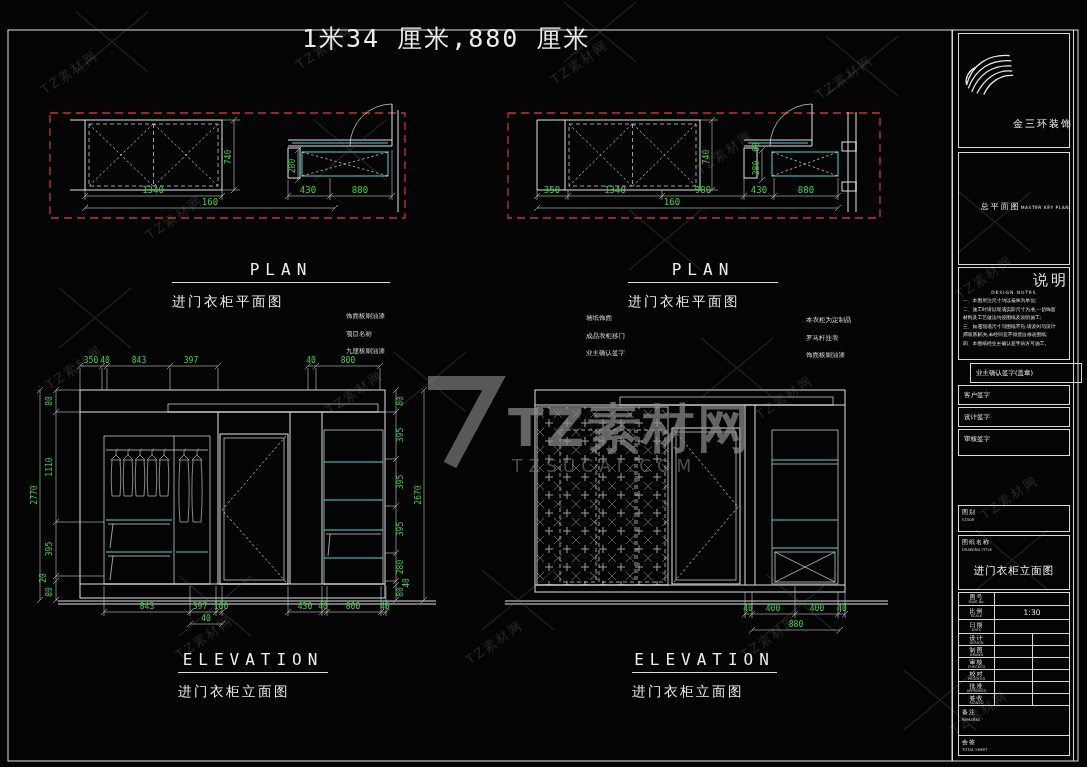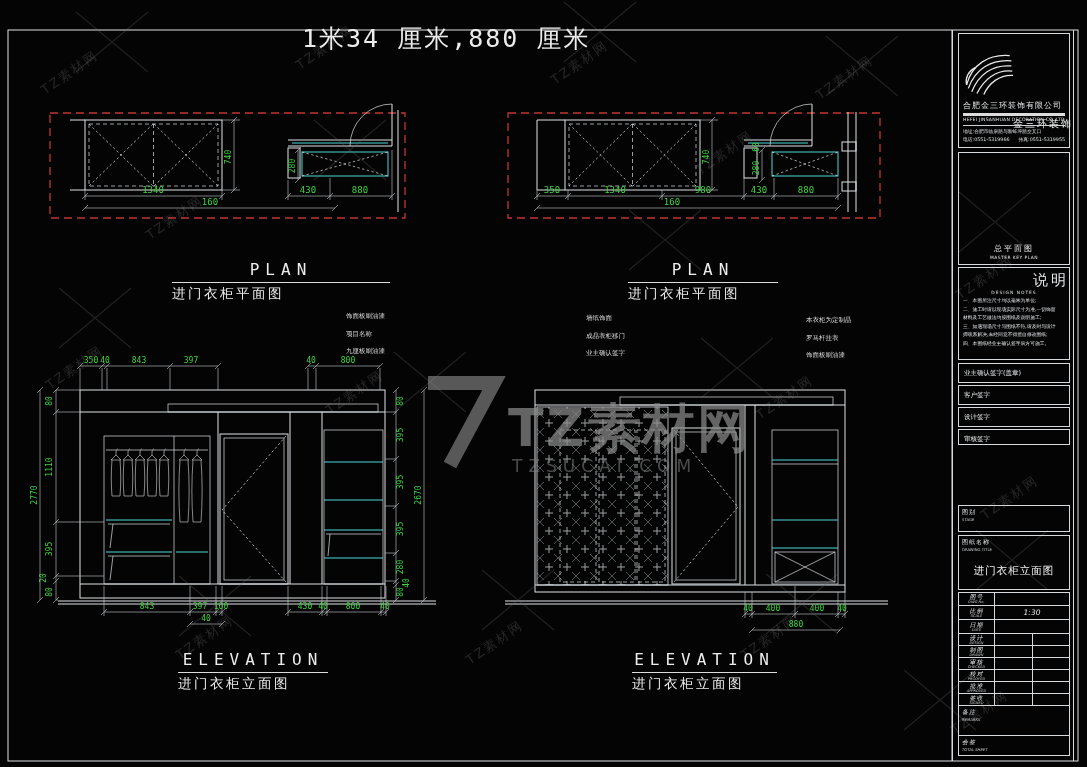--- a/index.html
+++ b/index.html
@@ -24,55 +24,55 @@
   .cwm-l{stroke:#8d8d8d;stroke-width:14;opacity:.62;fill:none;}
 
   
   .sheet-title{position:absolute;left:302px;top:22px;font-family:"DejaVu Sans Mono",monospace;
                font-size:25px;letter-spacing:2px;color:#ececec;white-space:nowrap;text-align:center;}
 
   
   .dlab{position:absolute;text-align:center;}
   .dlab .en{display:block;font-family:"DejaVu Sans Mono",monospace;font-size:16px;letter-spacing:6px;
             color:#ececec;border-bottom:1px solid #dcdcdc;padding-bottom:3px;}
-  .dlab .cn{font-size:13.5px;letter-spacing:2.5px;color:#ececec;text-align:left;margin-top:2px;}
+  .dlab .cn{font-size:13.5px;letter-spacing:2.5px;color:#ececec;text-align:left;margin-top:10px;}
 
   
   .note{position:absolute;font-size:6.5px;color:#dcdcdc;line-height:17.5px;white-space:nowrap;}
 
   
   .tb{position:absolute;left:952px;top:30px;width:126px;height:731px;border-left:1.3px solid #d6dadd;}
   .tb::after{content:'';position:absolute;right:5px;top:0;bottom:0;border-right:1px solid #d6dadd;}
   .tb .box{position:absolute;left:5px;width:112px;border:1px solid #d6dadd;box-sizing:border-box;}
   .b-logo{top:3px;height:115px;}
-  .b-key{top:122px;height:113px;display:flex;flex-direction:column;justify-content:flex-end;align-items:center;padding-bottom:4px;}
+  .b-key{top:122px;height:113px;display:flex;flex-direction:row;justify-content:flex-end;align-items:center;padding-bottom:4px;}
   .b-notes{top:237px;height:93px;}
-  .b-s0{top:333px;height:20px;} .b-s1{top:355px;height:20px;}
-  .b-s2{top:377px;height:20px;} .b-s3{top:399px;height:16px;}
+  .b-s0{top:333px;height:20px;margin-left:12px;} .b-s1{top:355px;height:20px;}
+  .b-s2{top:377px;height:20px;} .b-s3{top:399px;height:27px;}
   .b-proj{top:422px;height:50px;} .b-stage{top:475px;height:27px;} .b-dwg{top:505px;height:55px;}
   .b-table{top:562px;}
   .swoosh{position:absolute;left:4px;top:13px;}
   .brand{position:absolute;left:54px;top:43px;font-size:10px;letter-spacing:2px;color:#f0f0f0;white-space:nowrap;margin-top:40px;}
   .cmp{position:absolute;left:4px;top:66px;width:102px;}
   .cmp-cn{font-size:8px;letter-spacing:1px;white-space:nowrap;}
   .cmp-bar{height:3px;background:#dcdcdc;margin:2px 0 1px;}
   .cmp-en{font-size:4.6px;letter-spacing:.2px;white-space:nowrap;}
   .cmp-div{border-top:1px solid #cfd3d6;margin:3px 0 2px;}
   .cmp-ad{font-size:4.8px;white-space:nowrap;}
   .cmp-ph{display:flex;justify-content:space-between;font-size:4.8px;margin-top:2px;}
   .key-cn{font-size:8px;letter-spacing:2px;} .key-en{font-size:4.4px;letter-spacing:.5px;margin-top:1px;}
   .nt-cn{font-size:15px;letter-spacing:3px;text-align:right;margin-top:3px;}
   .nt-en{font-size:4.4px;letter-spacing:1px;text-align:center;margin-bottom:2px;}
   .nt-ln{font-size:4.8px;line-height:8.6px;padding:0 4px;white-space:nowrap;overflow:hidden;}
   .srow{font-size:6.5px;line-height:18px;padding-left:5px;white-space:nowrap;overflow:hidden;}
   .blab{position:absolute;left:3px;top:2px;}
   .blab .c{font-size:6px;letter-spacing:1px;} .blab .e{font-size:3.8px;color:#c9cdd0;}
   .bval{position:absolute;left:0;right:0;text-align:center;font-size:10.5px;letter-spacing:1px;color:#f2f2f2;white-space:nowrap;}
   .b-proj .bval{top:24px;} .b-dwg .bval{top:28px;}
-  .trow{display:flex;border:1px solid #d6dadd;border-top:none;box-sizing:border-box;font-style:italic;}
+  .trow{display:flex;border:1px solid #d6dadd;border-top:none;box-sizing:border-box;}
   .trow:first-child{border-top:1px solid #d6dadd;}
   .h14{height:14px;} .h12{height:12px;} .h30{height:30px;position:relative;} .h20{height:20px;position:relative;}
   .tlab{width:36px;border-right:1px solid #d6dadd;display:flex;flex-direction:column;align-items:center;justify-content:center;box-sizing:border-box;}
   .tlab .c{font-size:6px;line-height:6px;letter-spacing:1px;} .tlab .e{font-size:3.6px;color:#c9cdd0;line-height:4px;}
   .tval{flex:1;display:flex;align-items:center;justify-content:center;font-size:7.5px;color:#e8e8e8;box-sizing:border-box;}
   .tval + .tval{border-left:1px solid #d6dadd;}
 </style>
 </head>
 <body>
 
@@ -323,31 +323,20 @@
         <g stroke="#e8e8e8" stroke-width="1.5" fill="none">
           <path d="M4,44 C10,20 30,8 54,10"></path>
           <path d="M6,48 C14,26 32,14 56,16"></path>
           <path d="M10,52 C18,32 34,20 56,22"></path>
           <path d="M16,54 C24,38 38,26 57,28"></path>
           <path d="M24,55 C30,42 42,32 58,33"></path>
           <path d="M4,44 C2,36 6,28 14,24"></path>
         </g>
       </svg>
       <div class="brand">金三环装饰</div>
-      <div class="cmp">
-        <div class="cmp-cn">合肥金三环装饰有限公司</div>
-        <div class="cmp-bar"></div>
-        <div class="cmp-en">HEFEI JINSANHUAN DECORATION CO.,LTD</div>
-        <div class="cmp-div"></div>
-        <div class="cmp-ad">地址:合肥市临泉路与新蚌埠路交叉口</div>
-        <div class="cmp-ph">
-          <span>电话:0551-5319966</span>
-          <span>传真:0551-5319955</span>
-        </div>
-      </div>
     </div>
 
     <div class="box b-key">
       <div class="key-cn">总平面图</div>
       <div class="key-en">MASTER KEY PLAN</div>
     </div>
 
     <div class="box b-notes">
       <div class="nt-cn">说明</div>
       <div class="nt-en">DESIGN NOTES</div>

